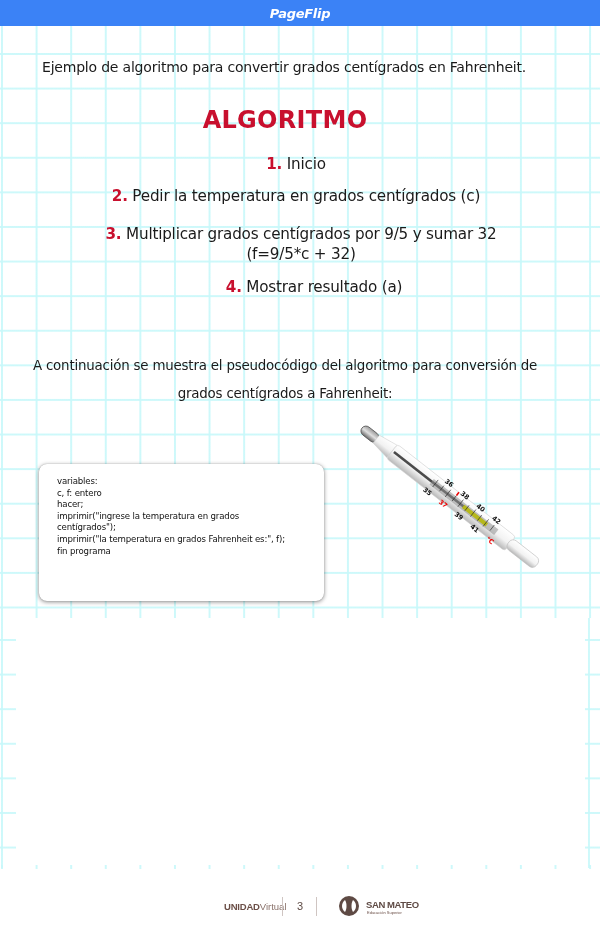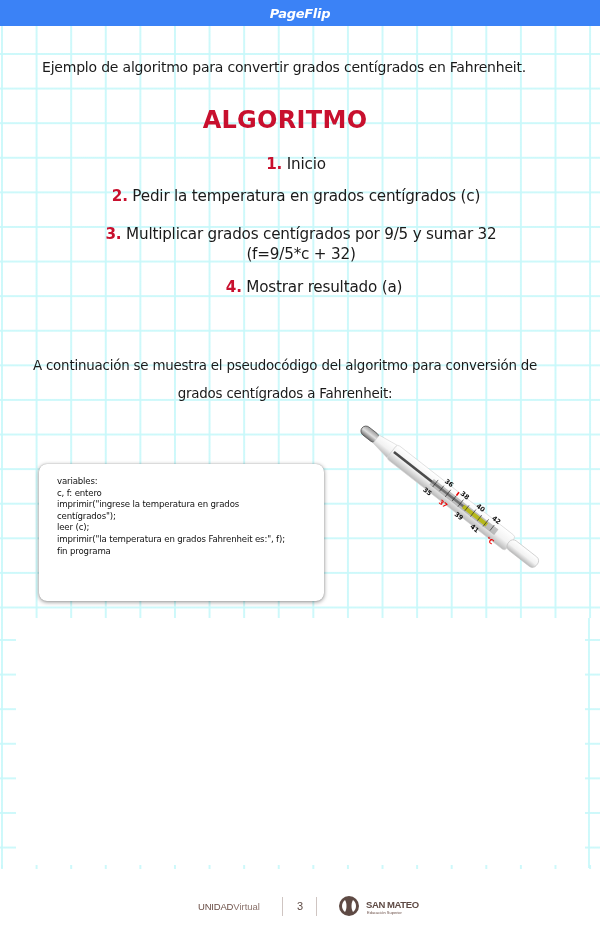--- a/index.html
+++ b/index.html
@@ -82,21 +82,21 @@
 
   .thermo { position: absolute; left: 352px; top: 418px; width: 190px; height: 165px; }
 
   .footer {
     position: absolute; left: 0; top: 893px; width: 600px; height: 30px;
   }
   .brand-unidad {
     position: absolute; left: 198px; top: 8px; font-size: 9.5px; color: #6b4f47;
     font-family: "Liberation Sans", sans-serif;
   }
-  .brand-unidad .bold { font-weight: normal; letter-spacing: -0.2px; }
+  .brand-unidad .bold { font-weight: bold; letter-spacing: -0.2px; margin-left: 26px; }
   .brand-unidad .light { font-weight: normal; color: #8a726b; text-align: center; }
   .sep { position: absolute; top: 4px; width: 1px; height: 19px; background: #cfc5c2; }
   .sep-1 { left: 282px; }
   .sep-2 { left: 316px; }
   .page-num {
     position: absolute; left: 294px; top: 7px; width: 12px; text-align: center;
     font-size: 11px; color: #5e4a44; font-family: "Liberation Sans", sans-serif;
   }
   .sm-logo { position: absolute; left: 338px; top: 2px; width: 22px; height: 22px; }
   .sm-name {
@@ -141,23 +141,23 @@
     <span class="num">4.</span>
     <span>Mostrar resultado (a)</span>
   </div>
 </div>
 
 <p class="pseudo-intro">A continuación se muestra el pseudocódigo del algoritmo para conversión de grados centígrados a Fahrenheit:</p>
 
 <div class="code-box">
   <div class="code-line">variables:</div>
   <div class="code-line">c, f: entero</div>
+  <div class="code-line">hacer;</div>
   <div class="code-line">imprimir("ingrese la temperatura en grados</div>
   <div class="code-line">centígrados");</div>
-  <div class="code-line">leer (c);</div>
   <div class="code-line">imprimir("la temperatura en grados Fahrenheit es:", f);</div>
   <div class="code-line">fin programa</div>
 </div>
 
 <svg class="thermo" viewBox="0 0 190 165">
   <defs>
     <linearGradient id="tubeGrad" x1="0" y1="0" x2="0" y2="1">
       <stop offset="0" stop-color="#ffffff"></stop>
       <stop offset="0.55" stop-color="#f2f2f2"></stop>
       <stop offset="1" stop-color="#b8b8b8"></stop>

